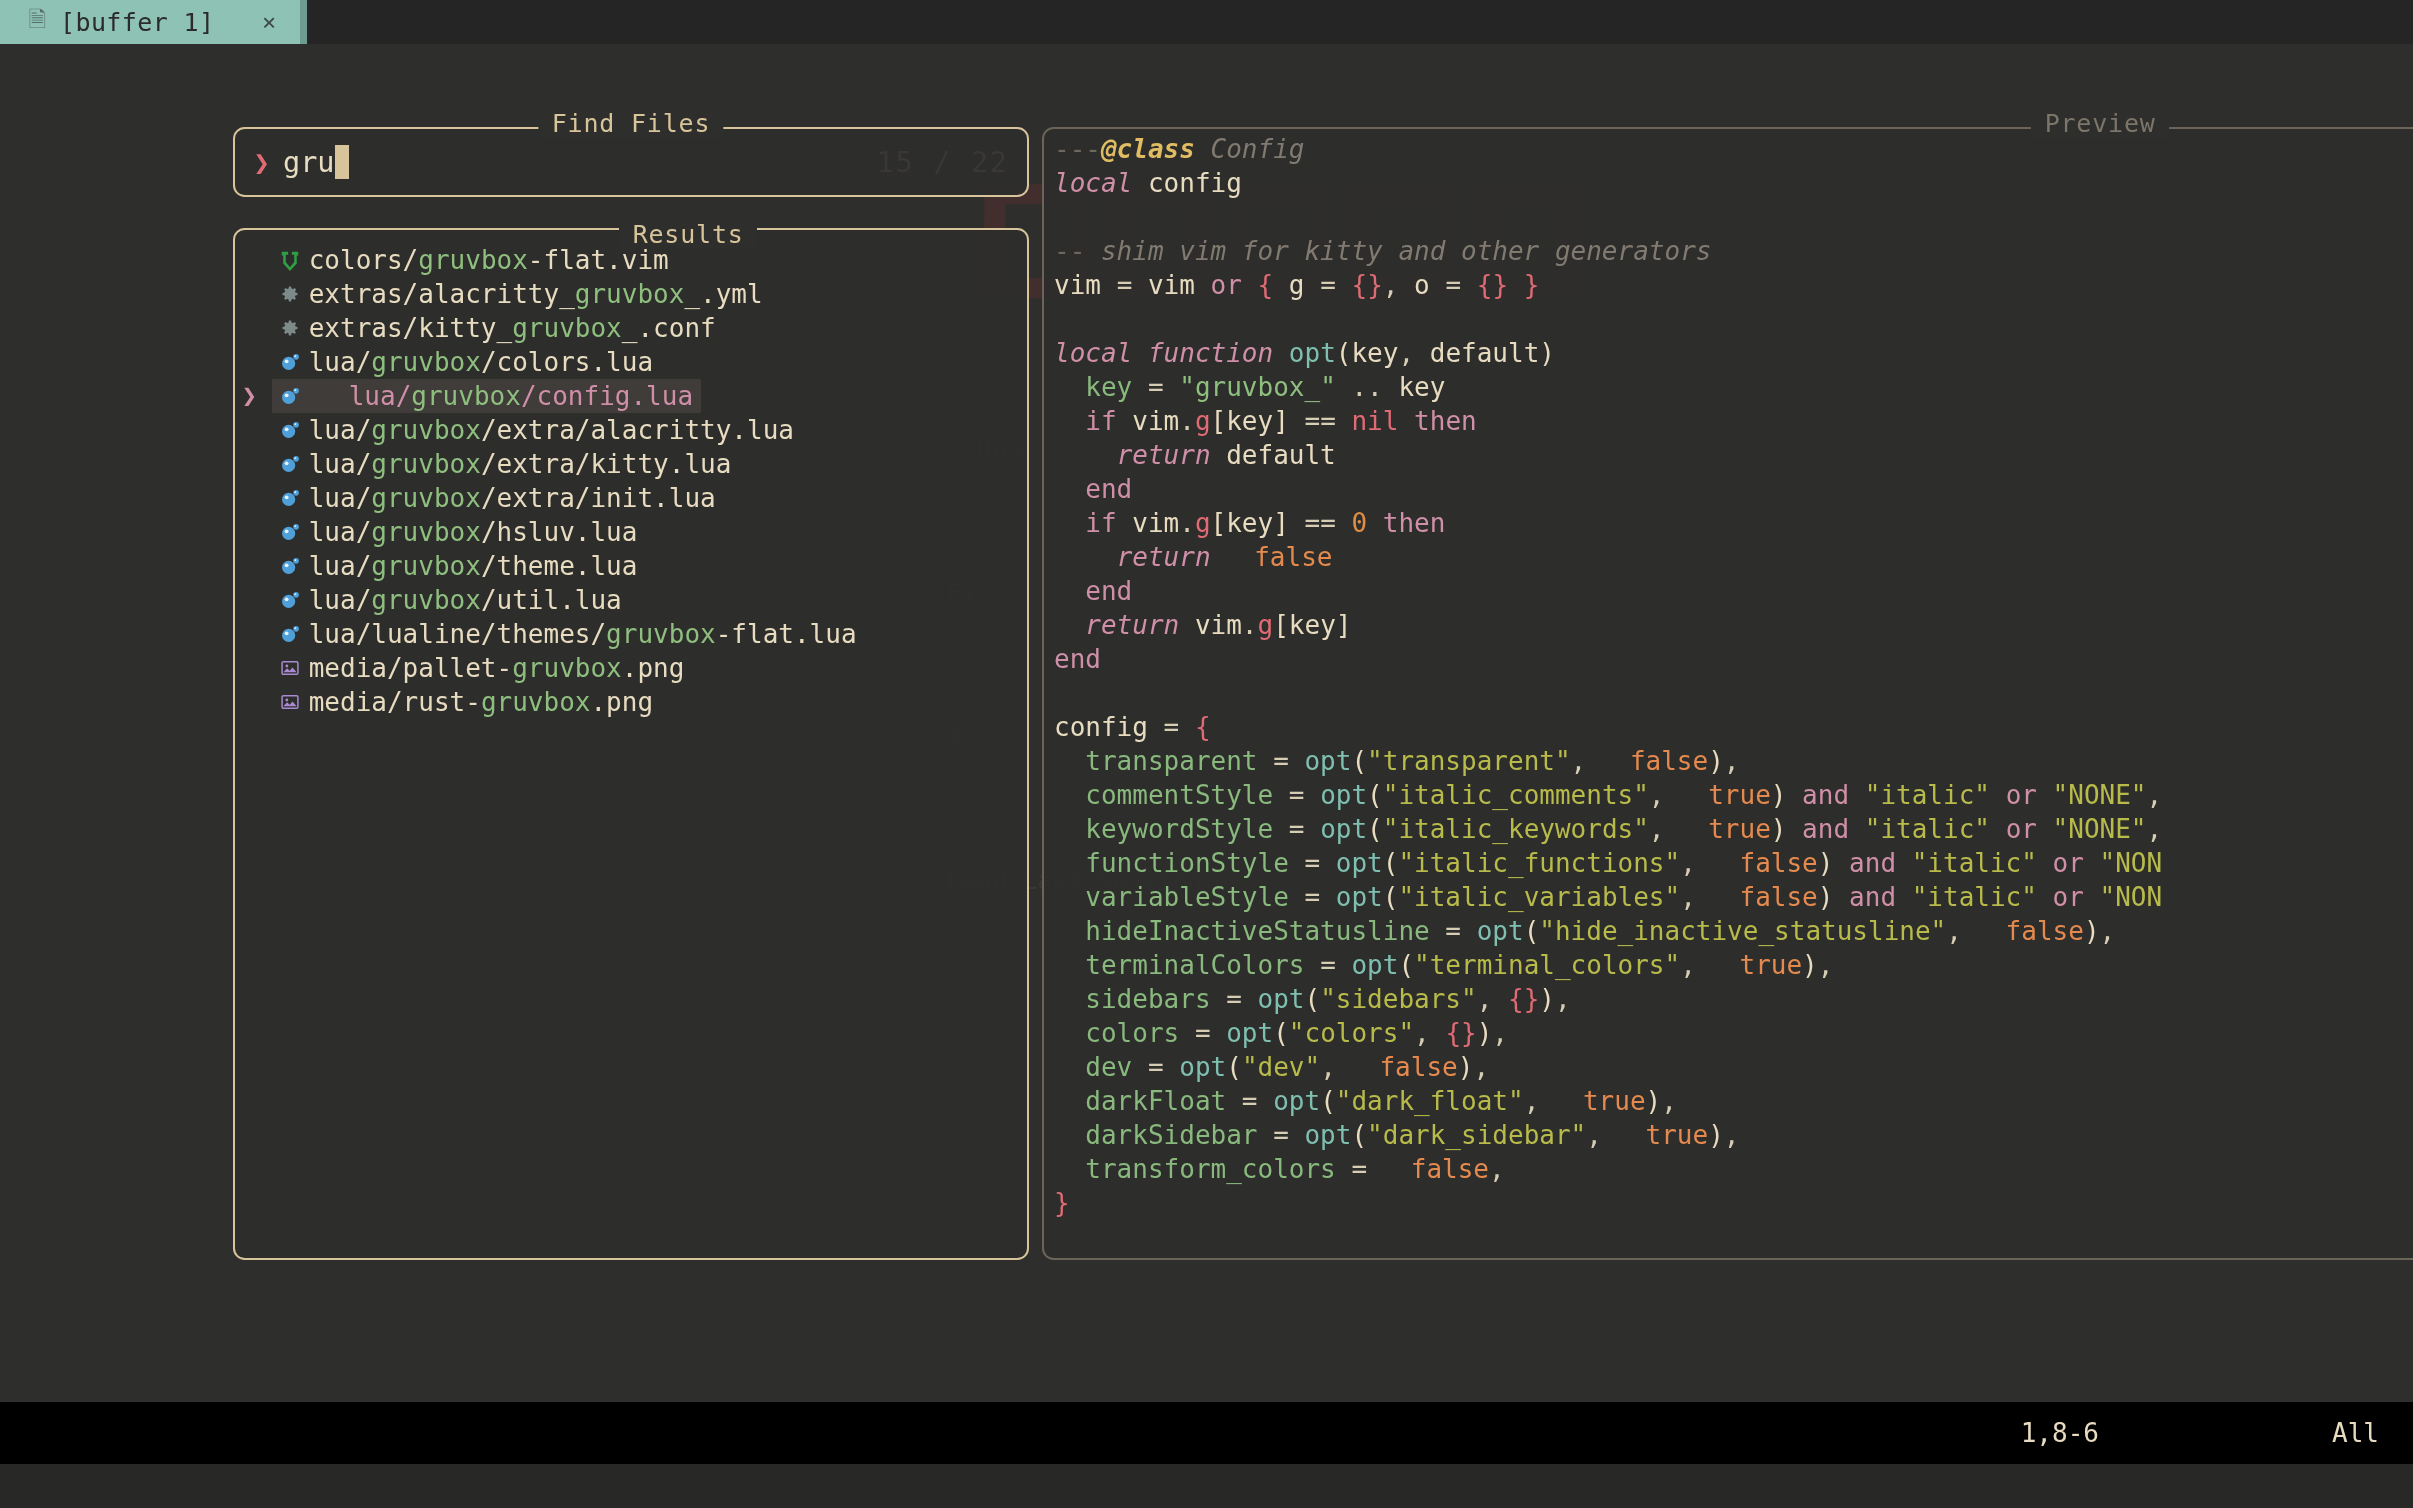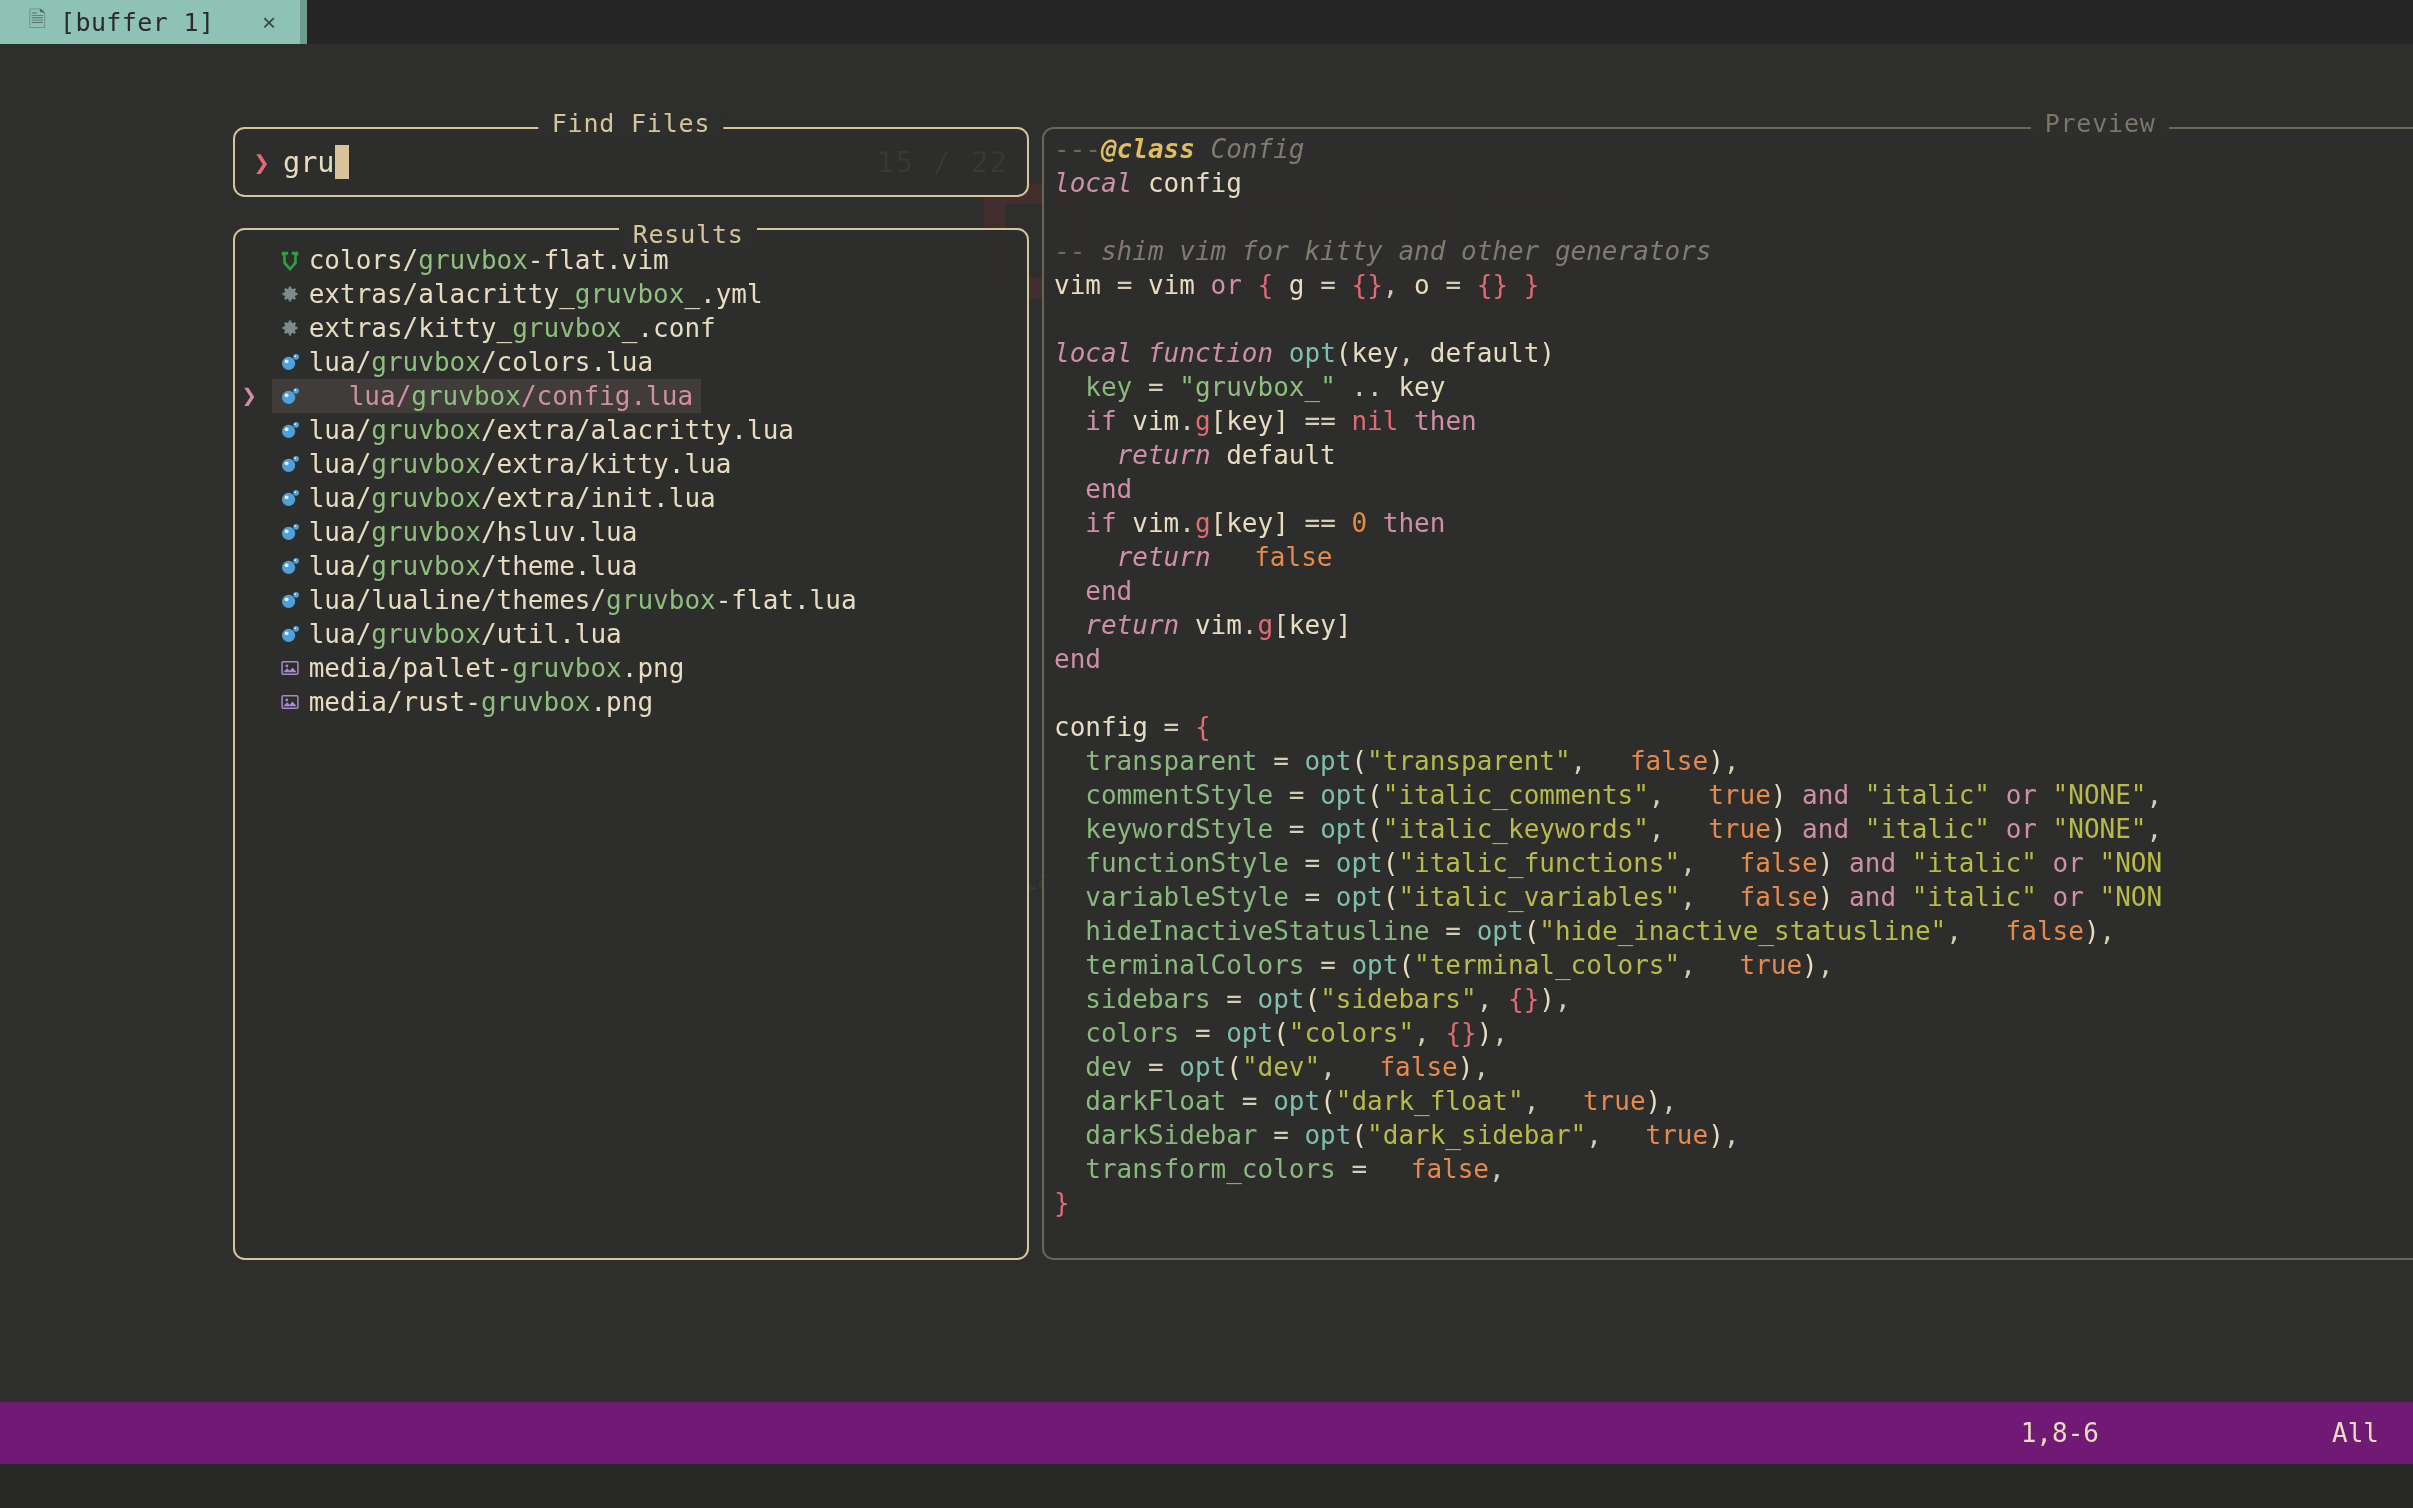--- a/index.html
+++ b/index.html
@@ -160,21 +160,21 @@
   .c-brace { color: #e06b74; }
   .c-var   { color: #e8dcc0; }
   .c-op    { color: #d6cdb4; }
   .c-docty { color: #807a70; font-style: italic; }
   .c-doctag{ color: #e0bc62; font-style: italic; font-weight: bold; }
 
   
   .statusline {
     position: absolute; left: 0; bottom: 44px;
     width: 2413px; height: 62px;
-    background: #701a75;
+    background: #000000;
     display: flex; align-items: center;
     font-size: 26px;
     color: #e8dcc0;
   }
   .sl-pos { position: absolute; right: 314px; }
   .sl-pct { position: absolute; right: 34px; }
   .bottombar {
     position: absolute; left: 0; bottom: 0;
     width: 2413px; height: 44px;
     background: #282826;
@@ -271,27 +271,27 @@
                 <circle cx="10.5" cy="13.5" r="7.2" fill="#4f9fd8"></circle>
                 <circle cx="8.3" cy="11.3" r="2.1" fill="#e8f2fa"></circle>
                 <circle cx="18.6" cy="6.4" r="3.1" fill="#4f9fd8"></circle>
                 <circle cx="17.8" cy="5.6" r="1" fill="#e8f2fa"></circle>
               </svg></span><span class="res-name">lua/<span class="mt">gruvbox</span>/theme.lua</span></span></div>
         <div class="res-row"><span class="res-arrow"></span><span class="res-hl"><span class="res-icon"><svg width="22" height="22" viewBox="0 0 24 24">
                 <circle cx="10.5" cy="13.5" r="7.2" fill="#4f9fd8"></circle>
                 <circle cx="8.3" cy="11.3" r="2.1" fill="#e8f2fa"></circle>
                 <circle cx="18.6" cy="6.4" r="3.1" fill="#4f9fd8"></circle>
                 <circle cx="17.8" cy="5.6" r="1" fill="#e8f2fa"></circle>
+              </svg></span><span class="res-name">lua/<span class="mt">gruvbox</span>/util.lua</span></span></div>
+        <div class="res-row"><span class="res-arrow"></span><span class="res-hl"><span class="res-icon"><svg width="22" height="22" viewBox="0 0 24 24">
+                <circle cx="10.5" cy="13.5" r="7.2" fill="#4f9fd8"></circle>
+                <circle cx="8.3" cy="11.3" r="2.1" fill="#e8f2fa"></circle>
+                <circle cx="18.6" cy="6.4" r="3.1" fill="#4f9fd8"></circle>
+                <circle cx="17.8" cy="5.6" r="1" fill="#e8f2fa"></circle>
               </svg></span><span class="res-name">lua/lualine/themes/<span class="mt">gruvbox</span>-flat.lua</span></span></div>
-        <div class="res-row"><span class="res-arrow"></span><span class="res-hl"><span class="res-icon"><svg width="22" height="22" viewBox="0 0 24 24">
-                <circle cx="10.5" cy="13.5" r="7.2" fill="#4f9fd8"></circle>
-                <circle cx="8.3" cy="11.3" r="2.1" fill="#e8f2fa"></circle>
-                <circle cx="18.6" cy="6.4" r="3.1" fill="#4f9fd8"></circle>
-                <circle cx="17.8" cy="5.6" r="1" fill="#e8f2fa"></circle>
-              </svg></span><span class="res-name">lua/<span class="mt">gruvbox</span>/util.lua</span></span></div>
         <div class="res-row"><span class="res-arrow"></span><span class="res-hl"><span class="res-icon"><svg width="20" height="20" viewBox="0 0 24 24">
                 <rect x="2.5" y="4.5" width="19" height="15" rx="1.5" fill="none" stroke="#a88ad0" stroke-width="1.8"></rect>
                 <circle cx="8.2" cy="9.6" r="1.7" fill="#a88ad0"></circle>
                 <path d="M4 17l4.6-4.8 3 3.1 3.4-3.9L20 17z" fill="#a88ad0"></path>
               </svg></span><span class="res-name">media/pallet-<span class="mt">gruvbox</span>.png</span></span></div>
         <div class="res-row"><span class="res-arrow"></span><span class="res-hl"><span class="res-icon"><svg width="20" height="20" viewBox="0 0 24 24">
                 <rect x="2.5" y="4.5" width="19" height="15" rx="1.5" fill="none" stroke="#a88ad0" stroke-width="1.8"></rect>
                 <circle cx="8.2" cy="9.6" r="1.7" fill="#a88ad0"></circle>
                 <path d="M4 17l4.6-4.8 3 3.1 3.4-3.9L20 17z" fill="#a88ad0"></path>
               </svg></span><span class="res-name">media/rust-<span class="mt">gruvbox</span>.png</span></span></div>

